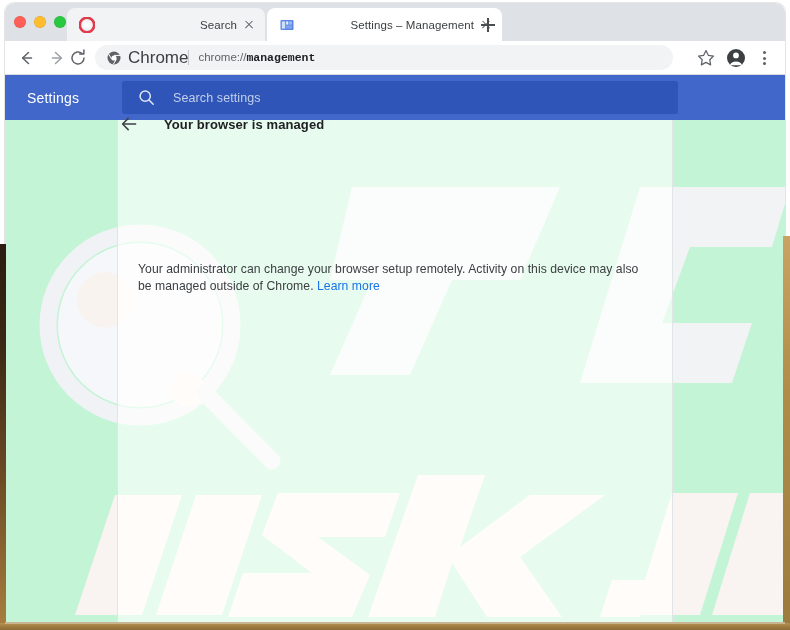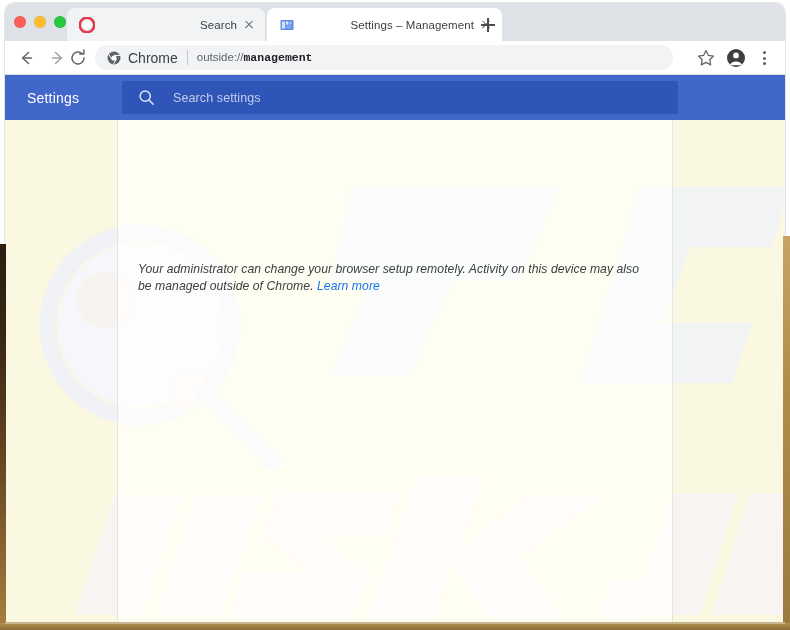--- a/index.html
+++ b/index.html
@@ -182,23 +182,22 @@
     padding: 0 12px;
     box-sizing: border-box;
     cursor: text;
   }
   .omni-chrome-icon {
     width: 14px; height: 14px;
     flex: 0 0 14px;
     margin-right: 7px;
   }
   .omni-chrome-label {
-    font-size: 14px;
+    font-size: 17px;
     color: #3c4043;
-    margin-right: 9px;
     white-space: nowrap;
   }
   .omni-sep {
     width: 1px; height: 15px;
     background: #c4c7c9;
     margin-right: 9px;
     flex: 0 0 1px;
   }
   .omni-url {
     font-size: 11.5px;
@@ -225,21 +224,21 @@
     display: block;
   }
   .ic-menu i:nth-child(1) { top: 4px; }
   .ic-menu i:nth-child(2) { top: 9.5px; }
   .ic-menu i:nth-child(3) { top: 15px; }
 
   
   .page {
     position: relative;
     height: 551px;
-    background: #fef9c3;
+    background: #86efac;
     overflow: hidden;
   }
   .settings-header {
     position: relative;
     height: 45px;
     background: #4267cb;
     display: flex;
     align-items: center;
     z-index: 3;
   }
@@ -332,21 +331,20 @@
   }
   .mgmt-body {
     position: absolute;
     left: 133px; top: 186px;
     width: 510px;
     font-size: 12.2px;
     line-height: 17px;
     color: #3c4043;
     z-index: 4;
     letter-spacing: .05px;
-    font-style: italic;
   }
   .mgmt-link {
     color: #1a73e8;
     text-decoration: none;
     cursor: pointer;
   }
 </style>
 </head>
 <body>
 
@@ -423,21 +421,21 @@
           <svg width="14" height="14" viewBox="0 0 14 14">
             <circle cx="7" cy="7" r="6.5" fill="#5f6368"></circle>
             <circle cx="7" cy="7" r="2.6" fill="#ffffff"></circle>
             <path d="M7 4.4 H13.1" stroke="#ffffff" stroke-width="1"></path>
             <path d="M4.75 8.3 L1.8 3.3" stroke="#ffffff" stroke-width="1"></path>
             <path d="M9.25 8.3 L6.3 13.3" stroke="#ffffff" stroke-width="1"></path>
           </svg>
         </span>
         <span class="omni-chrome-label">Chrome</span>
         <span class="omni-sep"></span>
-        <span class="omni-url"><span>outside://</span><b>management</b></span>
+        <span class="omni-url"><span>chrome://</span><b>management</b></span>
       </div>
 
       <div class="toolbar-icon ic-star">
         <svg width="22" height="22" viewBox="0 0 22 22">
           <path d="M11 3.6 L13.3 8.3 L18.5 9.05 L14.75 12.7 L15.63 17.85 L11 15.42 L6.37 17.85 L7.25 12.7 L3.5 9.05 L8.7 8.3 Z" fill="none" stroke="#5f6368" stroke-width="1.25" stroke-linejoin="round"></path>
         </svg>
       </div>
 
       <div class="toolbar-icon ic-avatar">
         <svg width="22" height="22" viewBox="0 0 22 22">
@@ -493,20 +491,29 @@
           </g>
         </svg>
       </div>
 
       <div class="content-wrap">
         <div class="col-left"></div>
         <div class="col-main"></div>
         <div class="col-right"></div>
       </div>
 
+      <div class="mgmt-head">
+        <span class="back-arrow">
+          <svg width="22" height="22" viewBox="0 0 22 22">
+            <path d="M10.2 5.4 L4.6 11 L10.2 16.6" fill="none" stroke="#3c4043" stroke-width="1.5" stroke-linecap="round" stroke-linejoin="round"></path>
+            <path d="M5.1 11 H17.6" stroke="#3c4043" stroke-width="1.5" stroke-linecap="round"></path>
+          </svg>
+        </span>
+        <span class="mgmt-title">Your browser is managed</span>
+      </div>
 
       <div class="mgmt-body">
         <span>Your administrator can change your browser setup remotely. Activity on this device may also be managed outside of Chrome.</span>
         <a class="mgmt-link" href="#">Learn more</a>
       </div>
 
     </div>
   </div>
 </div>
 

